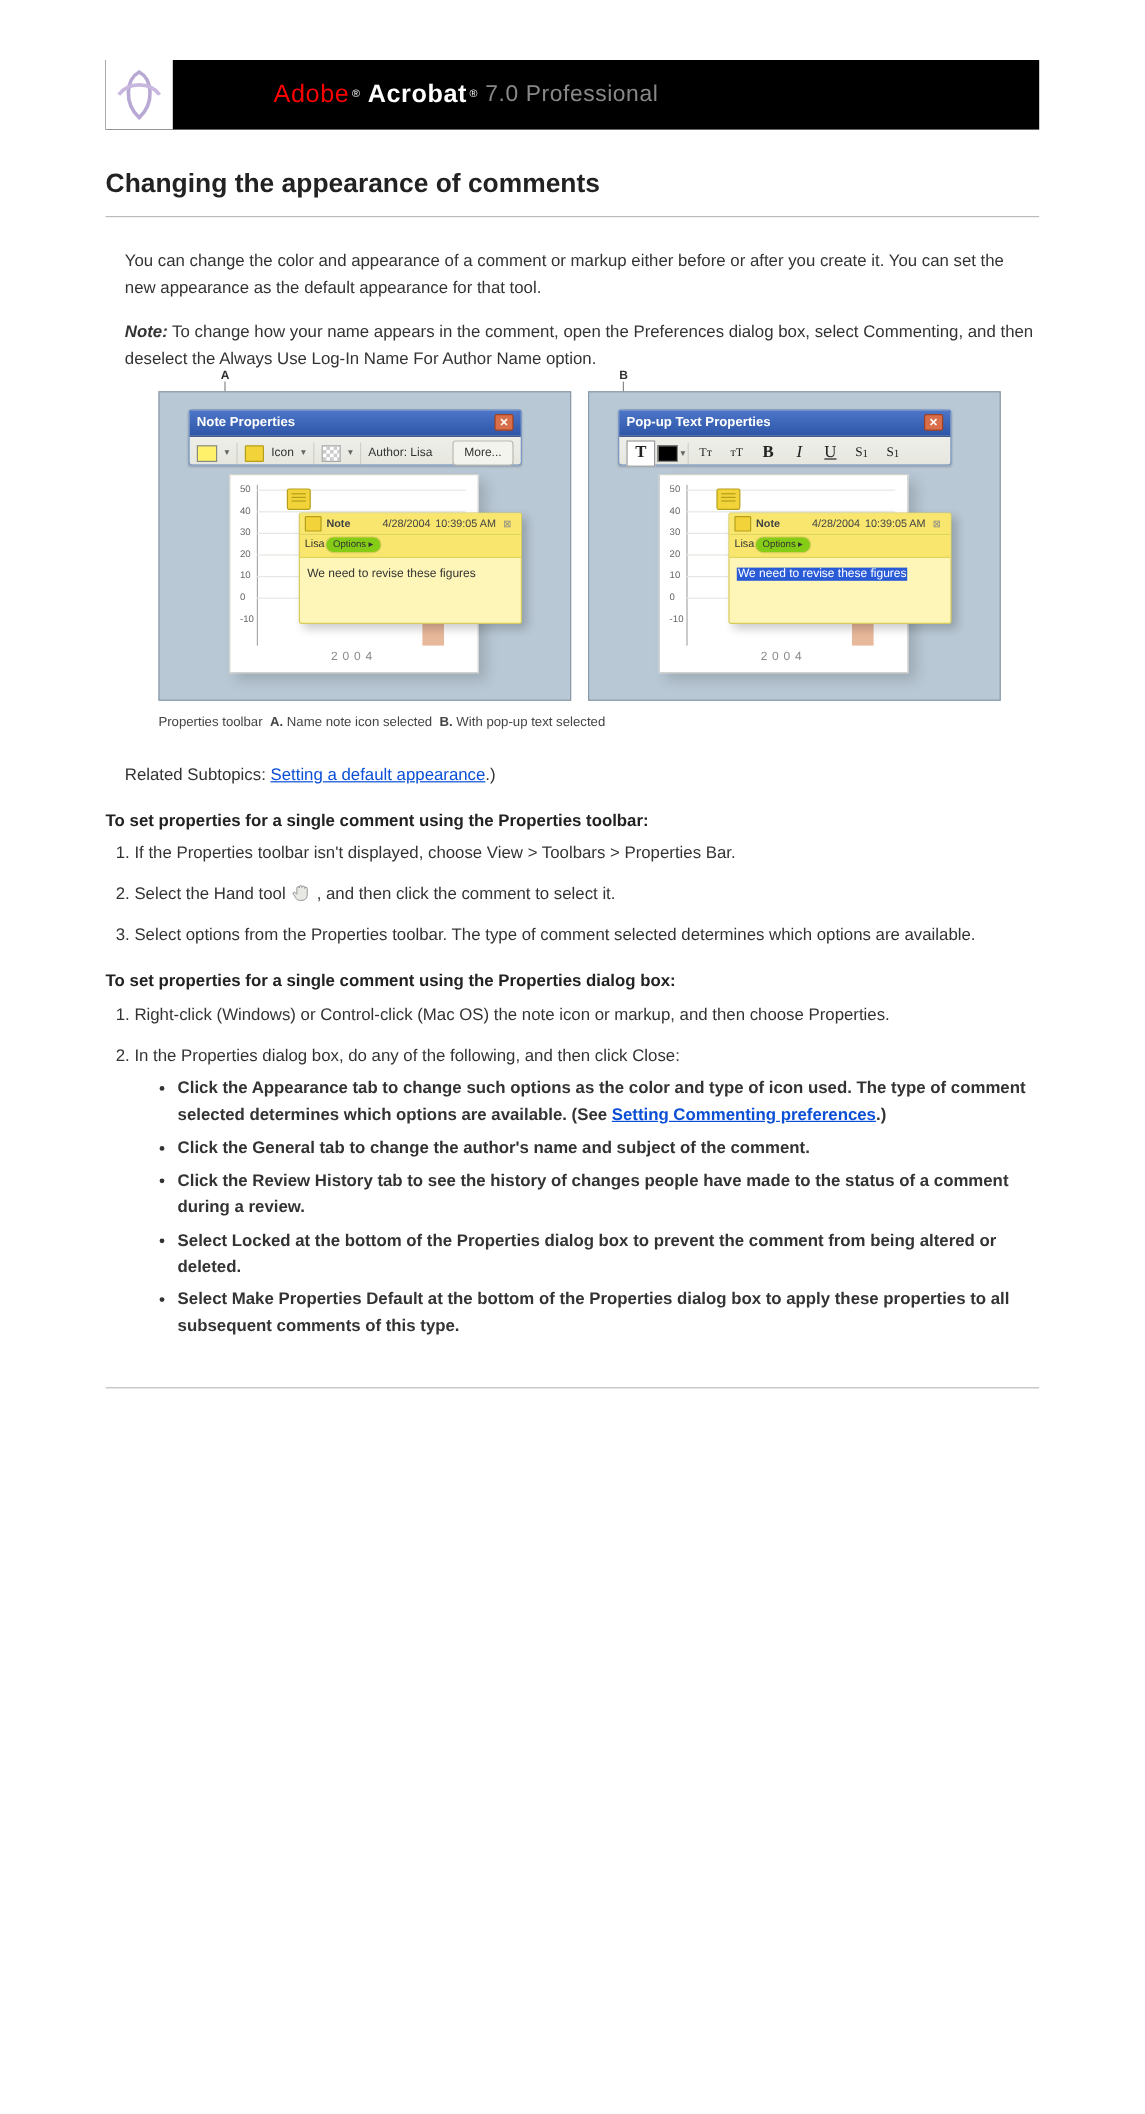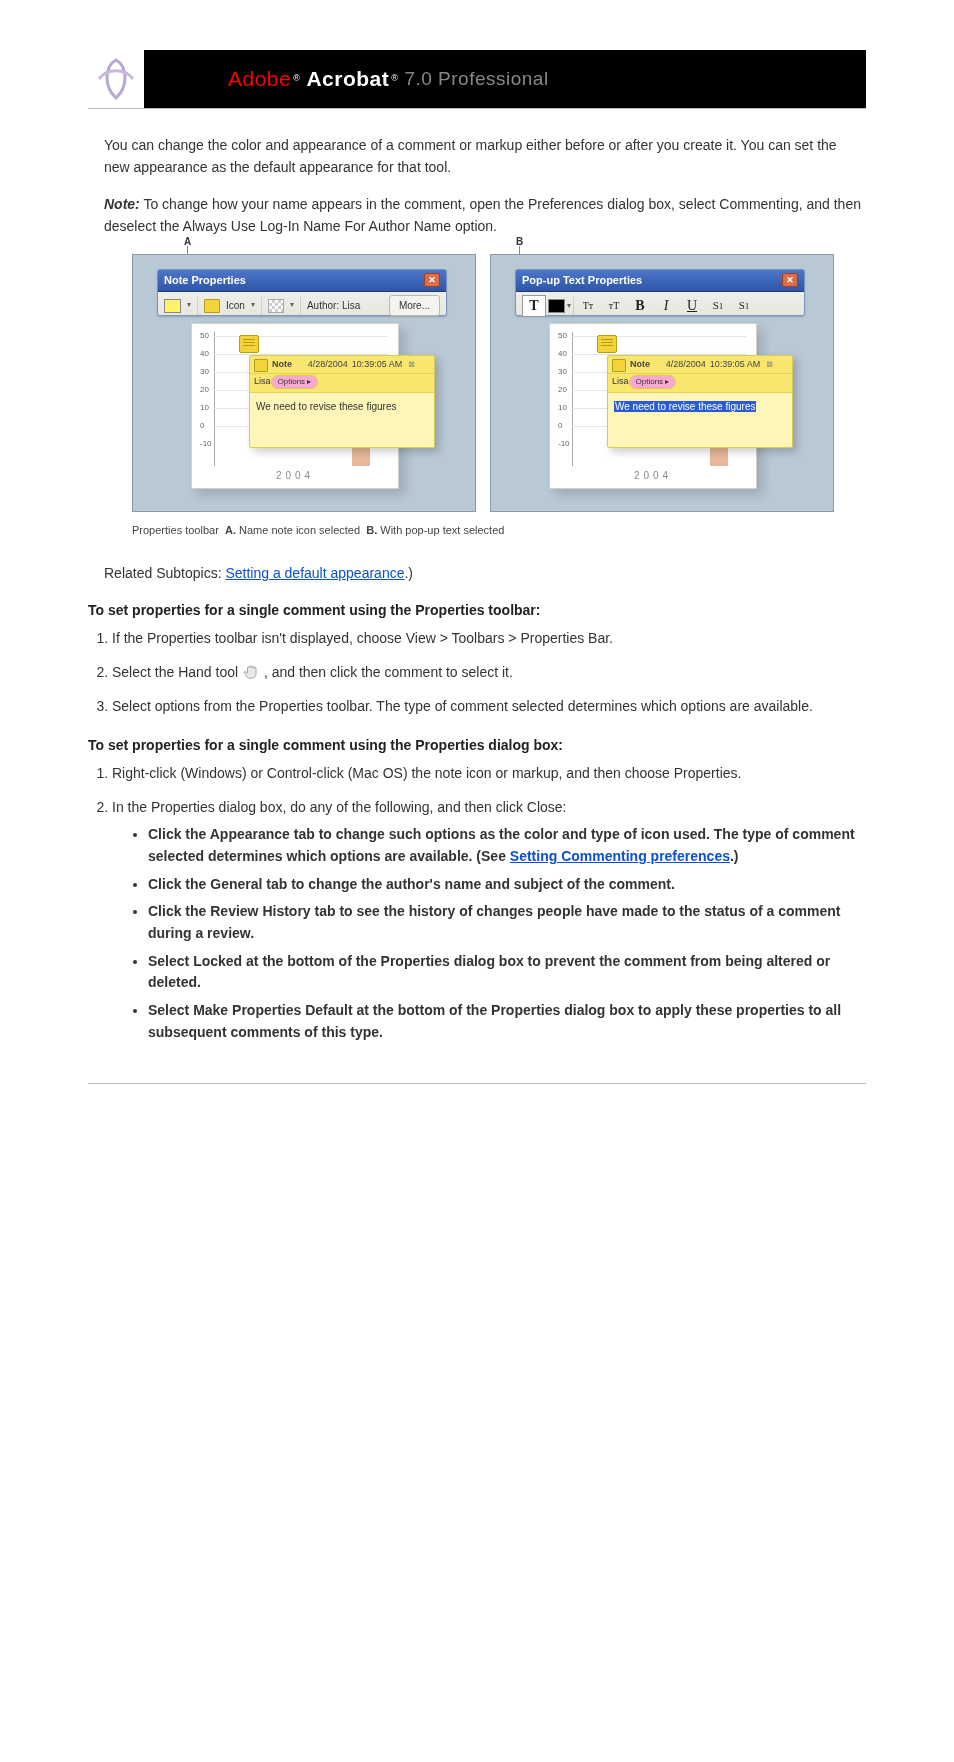--- a/index.html
+++ b/index.html
@@ -91,21 +91,21 @@
   .panel {
     background: #b8c8d4;
     width: 342px;
     height: 256px;
     border: 1px solid #8a9aa8;
     position: relative;
   }
   .toolbar {
     position: absolute;
     left: 24px; top: 14px;
-    right: 28px;
+    right: 40px;
     height: 45px;
     background: linear-gradient(#f6f6f3, #e7e7e0);
     border: 1px solid #7a96c2;
     border-radius: 3px;
     box-shadow: 0 1px 2px rgba(0,0,0,.2);
   }
   .toolbar-title {
     background: linear-gradient(#4d76c8, #2d55a8);
     color: #fff;
     font-size: 11px;
@@ -222,23 +222,23 @@
     position: absolute;
     width: 184px;
     background: #fef6b8;
     border: 1px solid #d7cc5a;
     border-radius: 2px;
     box-shadow: 4px 4px 8px rgba(0,0,0,.2);
     font-size: 10px;
   }
   .popup .phead {
     background: #f8e66e;
-    padding: 2px 19px 1px 4px;
+    padding: 2px 8px 1px 4px;
     display: flex;
-    align-items: flex-end;
+    align-items: center;
     gap: 4px;
     font-size: 9px;
     color: #444;
     border-bottom: 1px solid #e0d458;
   }
   .popup .phead .ni {
     width: 12px; height: 11px;
     background: #f3d33a;
     border: 1px solid #b59f1a;
     display: inline-block;
@@ -248,21 +248,21 @@
   .popup .phead .date { margin-left: auto; }
   .popup .phead .xbtn { font-size: 8px; color:#888; margin-left:2px; }
   .popup .psub {
     background: #f8e66e;
     padding: 1px 4px 3px 4px;
     display: flex;
     font-size: 9px;
     border-bottom: 1px solid #e0d458;
   }
   .popup .psub .opts {
-    background: #f9a8d4;
+    background: #84cc16;
     border: 1px solid #d7cc5a;
     border-radius: 8px;
     padding: 0 6px;
     font-size: 8px;
     display: inline-flex; align-items: center; gap:2px;
   }
   .popup .pbody {
     padding: 6px;
     font-size: 10px;
     color: #333;
@@ -324,20 +324,21 @@
     </div>
     <div class="banner-text">
       <span class="adobe">Adobe</span>
         <span class="reg">®</span>
       <span class="acrobat">Acrobat</span>
         <span class="reg">®</span>
       <span class="ver">7.0 Professional</span>
     </div>
   </div>
 
+  <h1 class="title">Changing the appearance of comments</h1>
   <hr class="rule">
 
   <p>You can change the color and appearance of a comment or markup either before or after you create it. You can set the new appearance as the default appearance for that tool.</p>
 
   <p>
     <span class="inline-note" style="font-weight:700">Note:</span>
     <span>To change how your name appears in the comment, open the Preferences dialog box, select Commenting, and then deselect the Always Use Log-In Name For Author Name option.</span>
   </p>
 
 

